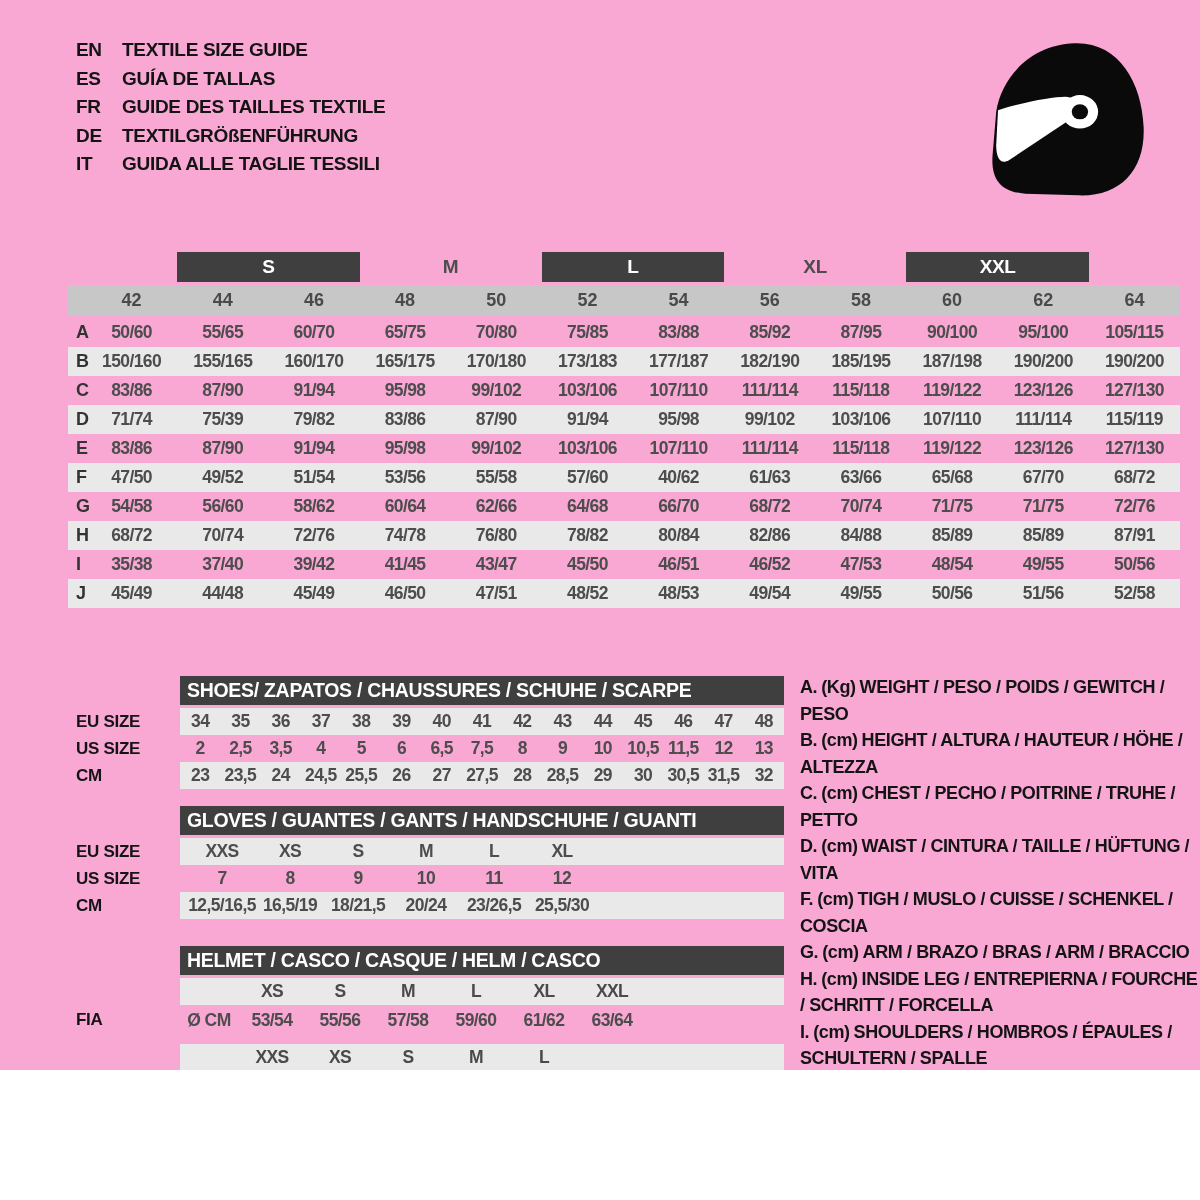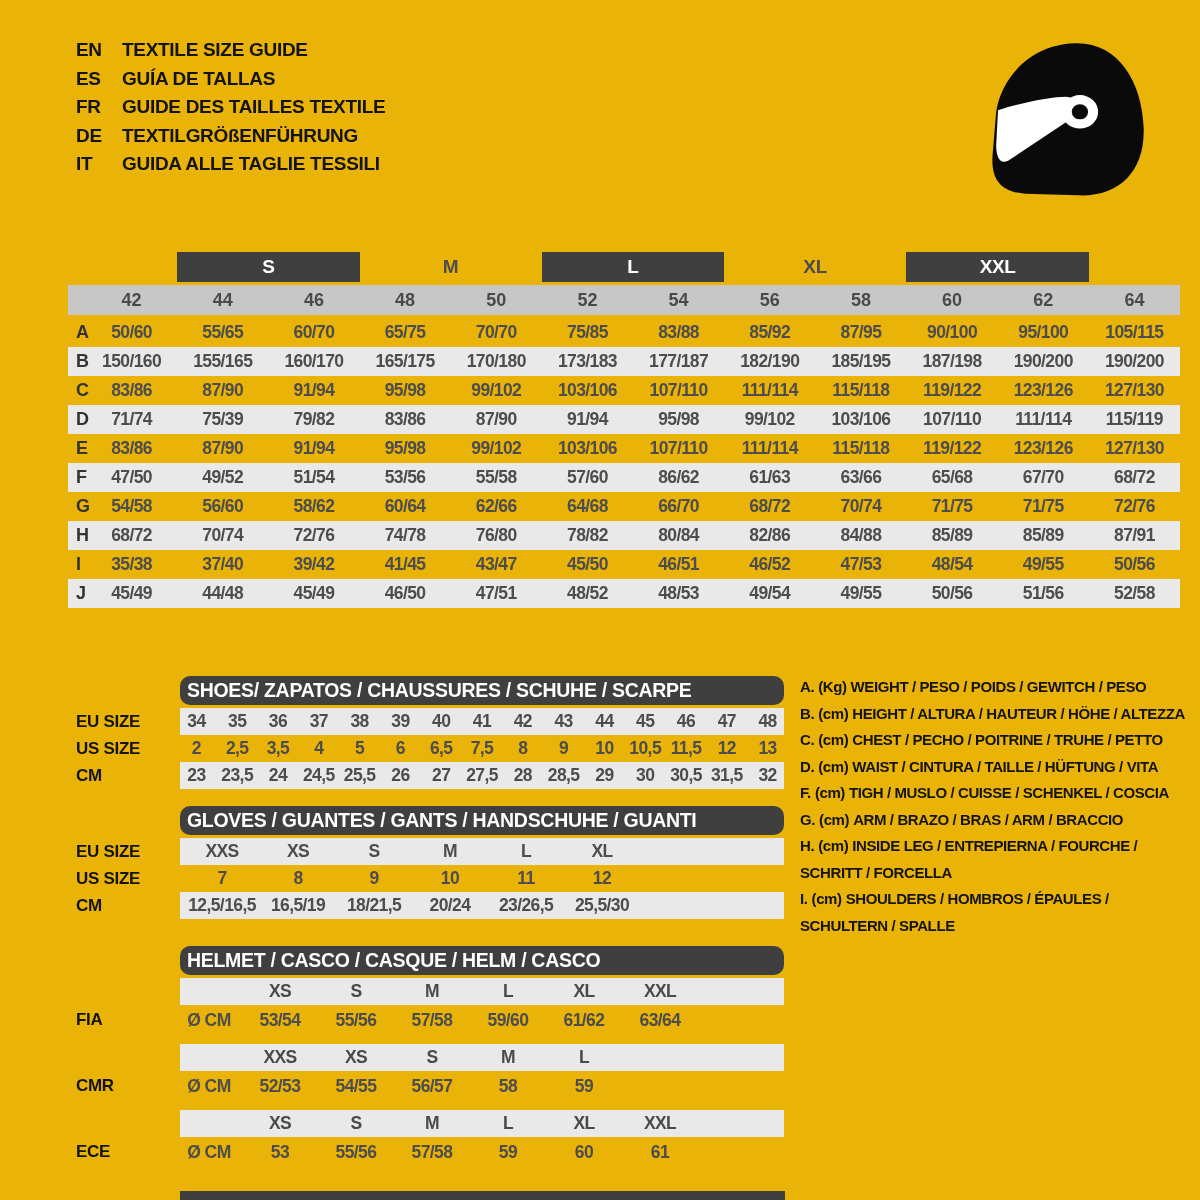--- a/index.html
+++ b/index.html
@@ -1,16 +1,16 @@
 <!DOCTYPE html>
 <html><head>
 <meta charset="utf-8">
 <style>
   html,body{margin:0;padding:0;background:#fff;}
-  .page{position:relative;width:1200px;height:1200px;background:#eab308;overflow:hidden;
+  .page{position:relative;width:1200px;height:1070px;background:#f9a8d4;overflow:hidden;
         font-family:"Liberation Sans",sans-serif;font-weight:bold;}
 
   
   .lang-block{position:absolute;left:76px;top:36px;}
   .lang-row{display:flex;line-height:28.5px;font-size:19px;color:#141414;letter-spacing:-0.3px;}
   .lang-code{width:46px;}
 
   
   .helmet-icon{position:absolute;left:978px;top:35px;}
 
@@ -26,37 +26,37 @@
   .data-row{height:29px;}
   .data-row.shaded{background:#e9e9e9;}
   .letter-cell{display:flex;align-items:center;padding-left:8px;font-size:18px;color:#333;}
   .val-cell{display:flex;align-items:center;justify-content:center;font-size:17.5px;color:#4d4d4d;
             letter-spacing:-0.6px;white-space:nowrap;}
 
   
   .sub-table{position:absolute;left:180px;width:604px;}
   #shoes-table{top:676px;} #gloves-table{top:806px;} #helmet-table{top:946px;}
   .bar{background:#3f3f3f;color:#fff;height:29px;display:flex;align-items:center;padding-left:7px;
-       font-size:19.5px;letter-spacing:-0.3px;white-space:nowrap;border-radius:10px;}
-  .sub-row{position:relative;height:27px;display:grid;align-items:center;gap:8px;}
+       font-size:19.5px;letter-spacing:-0.3px;white-space:nowrap;}
+  .sub-row{position:relative;height:27px;display:grid;align-items:center;}
   .sub-row.shaded{background:#e9e9e9;}
   .sub-row.first{margin-top:3px;}
   .row-label{position:absolute;left:-104px;top:0;height:100%;display:flex;align-items:center;
              width:100px;font-size:17px;color:#141414;letter-spacing:-0.3px;}
   .cell{display:flex;align-items:center;justify-content:center;font-size:17.5px;color:#4d4d4d;
         letter-spacing:-0.6px;white-space:nowrap;}
   .size-head{color:#4a4a4a;}
   .cols15{grid-template-columns:repeat(15,1fr);}
   .cols6{padding-left:8px;grid-template-columns:repeat(6,68px);}
   .colsH{grid-template-columns:58px repeat(6,68px);}
   .helmet-section{margin-bottom:9px;}
   .helmet-section .vrow{height:30px;}
 
   
-  .legend{position:absolute;left:800px;top:674px;width:400px;font-size:15px;line-height:26.5px;
+  .legend{position:absolute;left:800px;top:674px;width:400px;font-size:18px;line-height:26.5px;
           color:#141414;letter-spacing:-0.4px;}
   .legend-item span{margin-right:4px;}
 
   
   .bottom-bar{position:absolute;left:180px;top:1191px;width:605px;height:9px;background:#3f3f3f;}
 </style>
 </head>
 <body>
 
 <div class="page">
@@ -113,21 +113,21 @@
         <div class="num-cell">60</div>
         <div class="num-cell">62</div>
         <div class="num-cell">64</div>
       </div>
       <div class="grid13 data-row">
         <div class="letter-cell">A</div>
         <div class="val-cell">50/60</div>
         <div class="val-cell">55/65</div>
         <div class="val-cell">60/70</div>
         <div class="val-cell">65/75</div>
-        <div class="val-cell">70/70</div>
+        <div class="val-cell">70/80</div>
         <div class="val-cell">75/85</div>
         <div class="val-cell">83/88</div>
         <div class="val-cell">85/92</div>
         <div class="val-cell">87/95</div>
         <div class="val-cell">90/100</div>
         <div class="val-cell">95/100</div>
         <div class="val-cell">105/115</div>
       </div>
       <div class="grid13 data-row shaded">
         <div class="letter-cell">B</div>
@@ -190,21 +190,21 @@
         <div class="val-cell">127/130</div>
       </div>
       <div class="grid13 data-row shaded">
         <div class="letter-cell">F</div>
         <div class="val-cell">47/50</div>
         <div class="val-cell">49/52</div>
         <div class="val-cell">51/54</div>
         <div class="val-cell">53/56</div>
         <div class="val-cell">55/58</div>
         <div class="val-cell">57/60</div>
-        <div class="val-cell">86/62</div>
+        <div class="val-cell">40/62</div>
         <div class="val-cell">61/63</div>
         <div class="val-cell">63/66</div>
         <div class="val-cell">65/68</div>
         <div class="val-cell">67/70</div>
         <div class="val-cell">68/72</div>
       </div>
       <div class="grid13 data-row">
         <div class="letter-cell">G</div>
         <div class="val-cell">54/58</div>
         <div class="val-cell">56/60</div>

